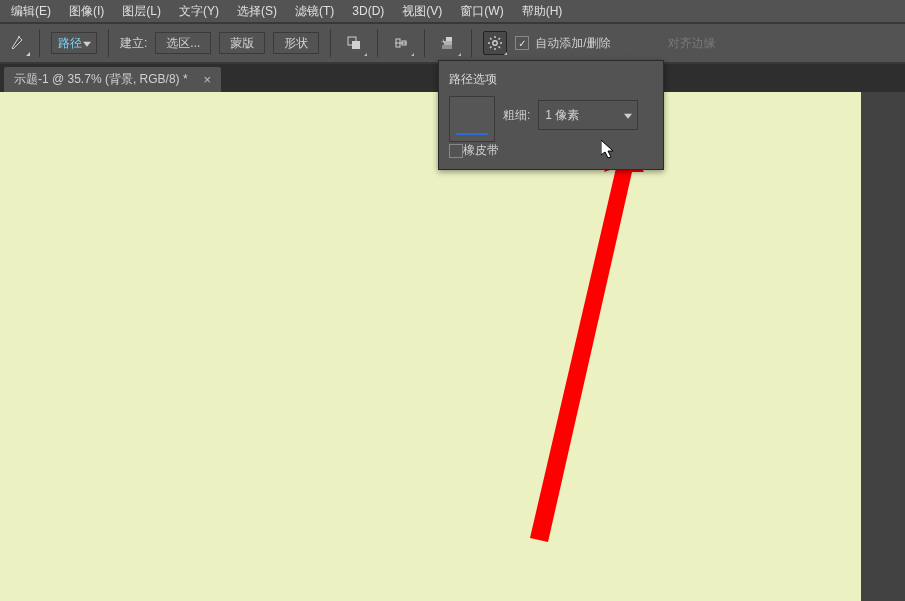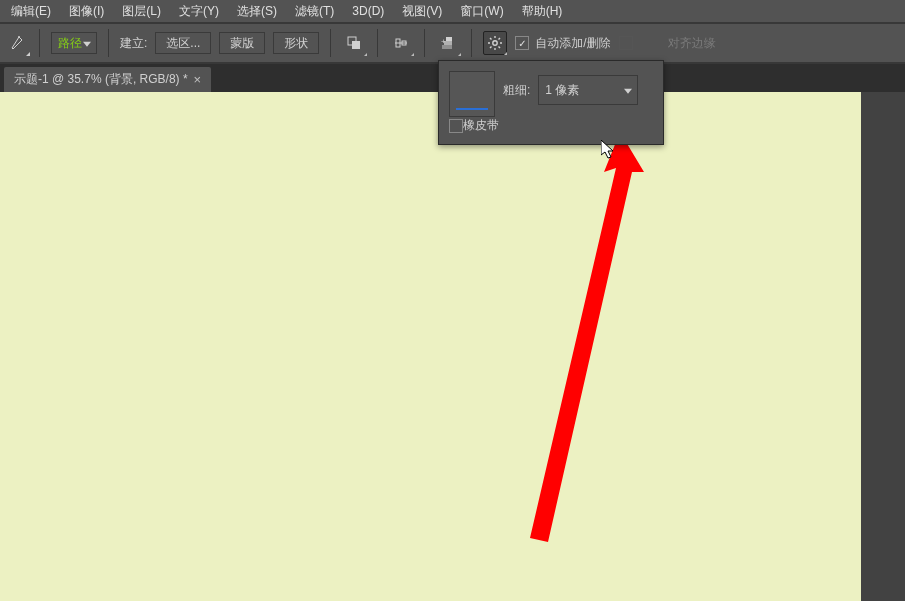--- a/index.html
+++ b/index.html
@@ -7,34 +7,34 @@
 
 .menubar { height: 22px; background: #535353; display: flex; align-items: center; padding-left: 2px; }
 .menubar .item { padding: 0 9px; cursor: default; color: #e0e0e0; }
 
 .divider-h { height: 2px; background: #383838; }
 
 .optionsbar { height: 38px; background: #535353; display: flex; align-items: center; padding: 0 6px; gap: 8px; position: relative; }
 .optionsbar .sep { width: 1px; height: 28px; background: #383838; margin: 0 3px; }
 .optionsbar .tool-slot { width: 22px; height: 22px; display: flex; align-items: center; justify-content: center; position: relative; }
 .optionsbar .tool-slot::after { content: ''; position: absolute; right: -2px; bottom: -2px; border-left: 4px solid transparent; border-bottom: 4px solid #d0d0d0; }
-.optionsbar select.tool-mode { background: #535353; color: #84cc16; border: 1px solid #3a3a3a; height: 22px; font-size: 12px; padding: 0 14px 0 6px; -webkit-appearance: none; appearance: none; }
+.optionsbar select.tool-mode { background: #535353; color: #7dd3fc; border: 1px solid #3a3a3a; height: 22px; font-size: 12px; padding: 0 14px 0 6px; -webkit-appearance: none; appearance: none; }
 .select-wrap { position: relative; display: inline-block; }
 .select-wrap::after { content: ''; position: absolute; right: 6px; top: 50%; transform: translateY(-25%); border-left: 4px solid transparent; border-right: 4px solid transparent; border-top: 5px solid #d0d0d0; pointer-events: none; }
 .optionsbar .label { color: #d0d0d0; }
 .optionsbar .btn { background: #535353; border: 1px solid #3a3a3a; color: #d0d0d0; height: 22px; padding: 0 10px; font-size: 12px; line-height: 20px; cursor: default; }
 .optionsbar .iconbtn { width: 24px; height: 24px; display: flex; align-items: center; justify-content: center; cursor: default; position: relative; }
 .optionsbar .iconbtn.active { border: 1px solid #222; background: #484848; border-radius: 2px; }
 .optionsbar .checkbox { display: flex; align-items: center; gap: 6px; }
 .optionsbar .checkbox .box { width: 14px; height: 14px; border: 1px solid #888; display: flex; align-items: center; justify-content: center; font-size: 10px; color: #e0e0e0; }
 .optionsbar .checkbox.disabled { color: #7a7a7a; gap: 35px; }
 .optionsbar .checkbox.disabled .box { border-color: #555; }
 
 .tabbar { height: 28px; background: #2e2e2e; display: flex; align-items: flex-end; padding-left: 4px; }
-.tabbar .tab { background: #535353; color: #d0d0d0; height: 25px; padding: 0 10px; display: flex; align-items: center; gap: 6px; font-size: 12px; border-top-left-radius: 2px; border-top-right-radius: 2px; }
+.tabbar .tab { background: #535353; color: #d0d0d0; height: 25px; padding: 0 10px; display: flex; align-items: center; gap: 16px; font-size: 12px; border-top-left-radius: 2px; border-top-right-radius: 2px; }
 .tabbar .tab .close { font-size: 13px; color: #c0c0c0; cursor: default; }
 
 .workspace { display: flex; height: calc(601px - 22px - 2px - 38px - 2px - 28px); background: #262626; }
 .canvas-area { flex: 1; display: flex; align-items: flex-start; justify-content: flex-start; overflow: hidden; }
 .canvas { background: #ecf1c2; width: 861px; height: 100%; }
 .rightdock { width: 44px; background: #424242; }
 
 .popover { position: absolute; left: 438px; top: 60px; width: 226px; background: #535353; border: 1px solid #2a2a2a; box-shadow: 0 2px 6px rgba(0,0,0,0.4); padding: 10px 10px 10px 10px; z-index: 10; }
 .popover .title { color: #d8d8d8; font-size: 12px; margin-bottom: 8px; }
 .popover .row { display: flex; align-items: center; gap: 8px; }
@@ -149,20 +149,21 @@
 </div>
 
 <div class="workspace">
   <div class="canvas-area">
     <div class="canvas"></div>
   </div>
   <div class="rightdock"></div>
 </div>
 
 <div class="popover">
+  <div class="title">路径选项</div>
   <div class="row">
     <div class="swatch-large"></div>
     <div>
       <div class="row" style="margin-bottom:8px">
         <span class="prop-label">粗细:</span>
         <div class="select-wrap small">
           <select><option>1 像素</option></select>
         </div>
       </div>
     </div>

